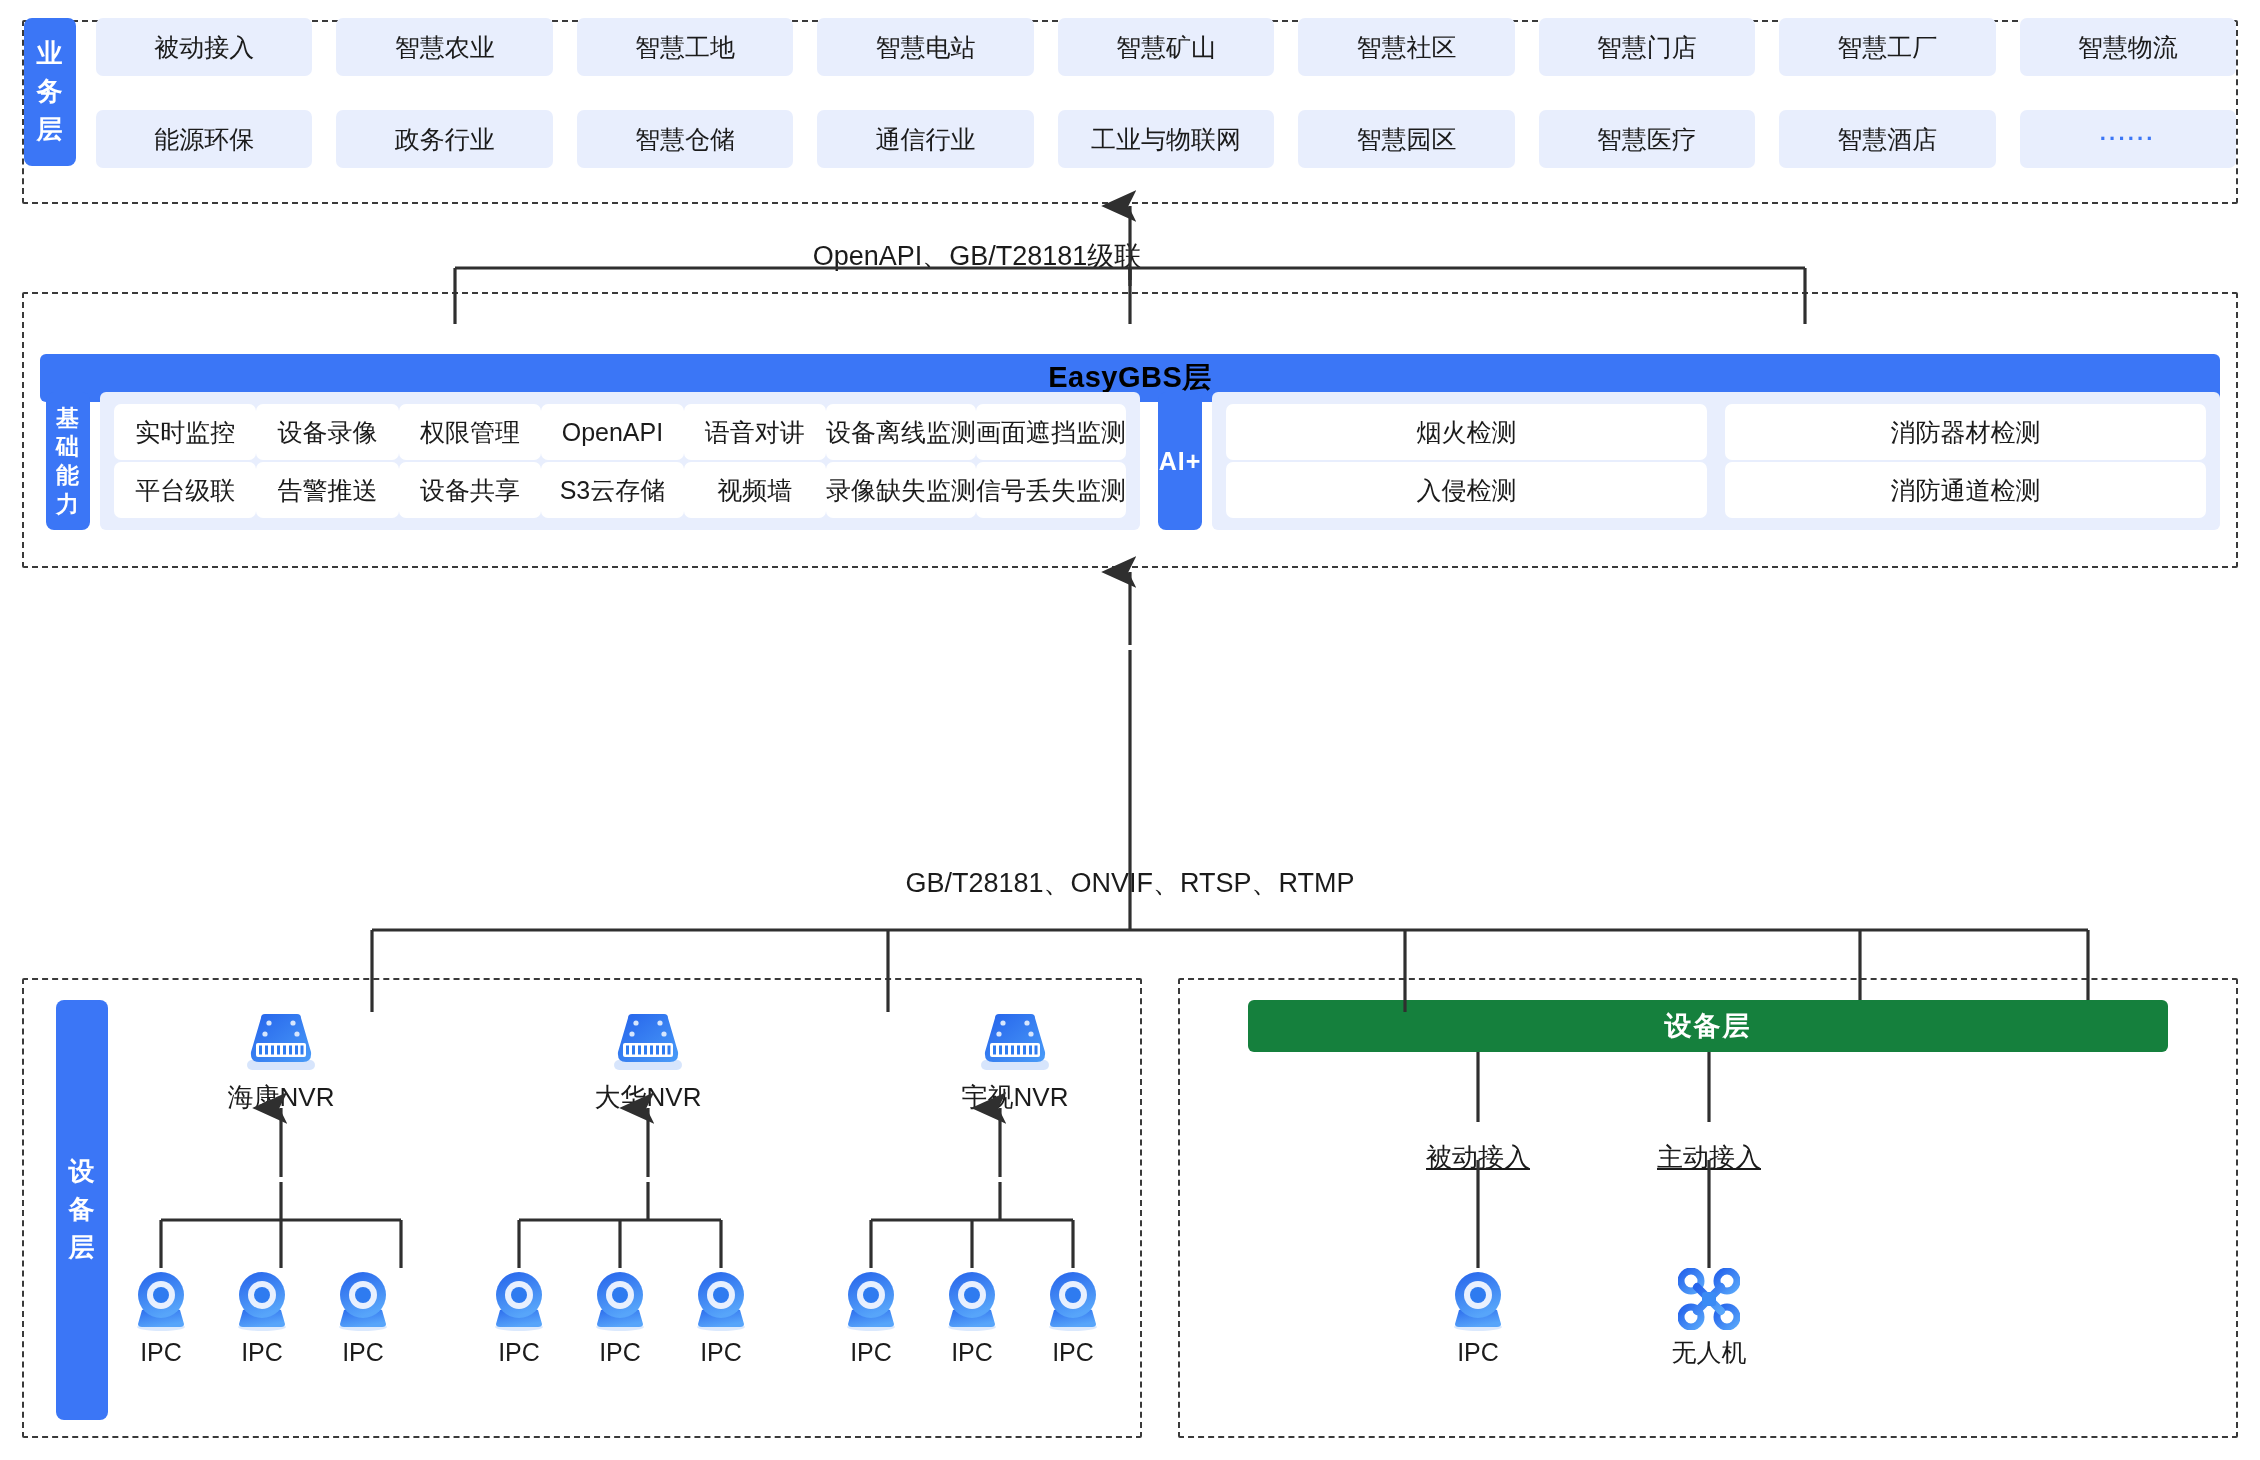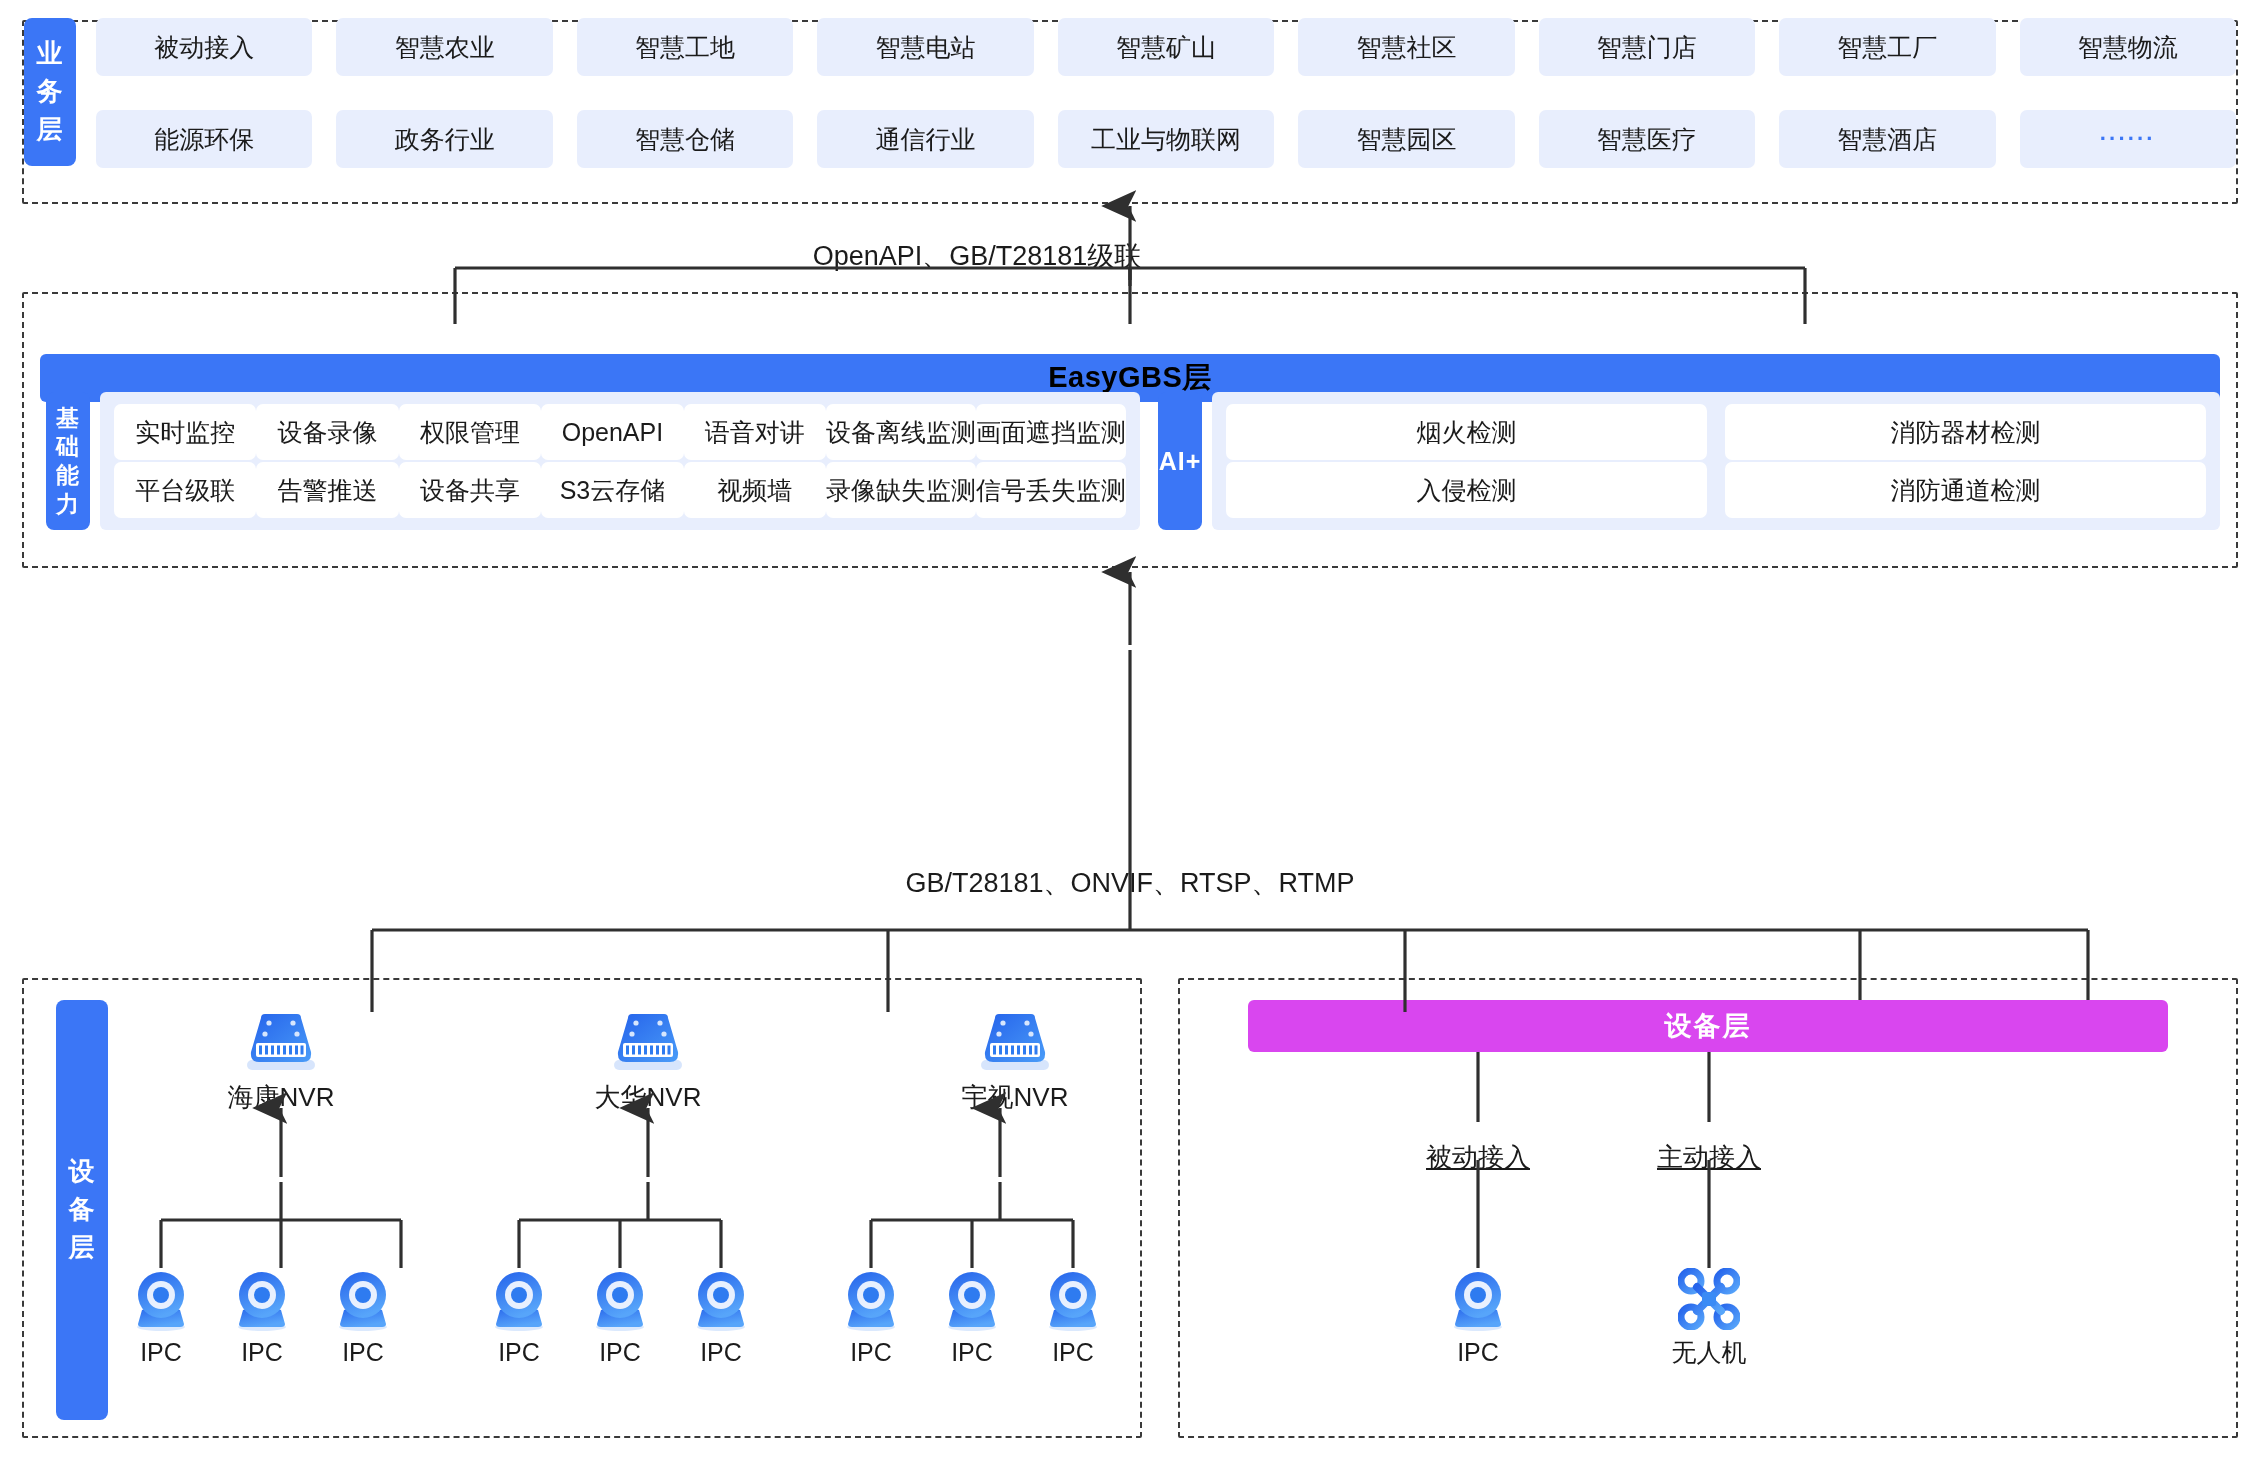--- a/index.html
+++ b/index.html
@@ -103,21 +103,21 @@
   }
   .ai-row { display: flex; gap: 18px; }
   .ai-row .cap-tile { flex: 1 1 0; }
 
   
   #device-box-left  { left: 22px;   top: 978px; width: 1120px; height: 460px; border-radius: 2px; }
   #device-box-right { left: 1178px; top: 978px; width: 1060px; height: 460px; border-radius: 2px; }
   #device-tab { left: 56px; top: 1000px; width: 52px; height: 420px; font-size: 26px; }
   #device-bar {
     position: absolute; left: 1248px; top: 1000px; width: 920px; height: 52px;
-    background: #d946ef; border-radius: 6px;
+    background: #15803d; border-radius: 6px;
     display: flex; align-items: center; justify-content: center;
     color: #fff; font-size: 27px; font-weight: 700; letter-spacing: 2px;
   }
 
   .node { position: absolute; display: flex; flex-direction: column; align-items: center; }
   .node-label { font-size: 26px; color: #1b1b1b; margin-top: 6px; white-space: nowrap; }
   .node-label.small { font-size: 25px; }
 
   .nvr-icon { width: 80px; height: 62px; }
   .ipc-icon { width: 62px; height: 64px; }

